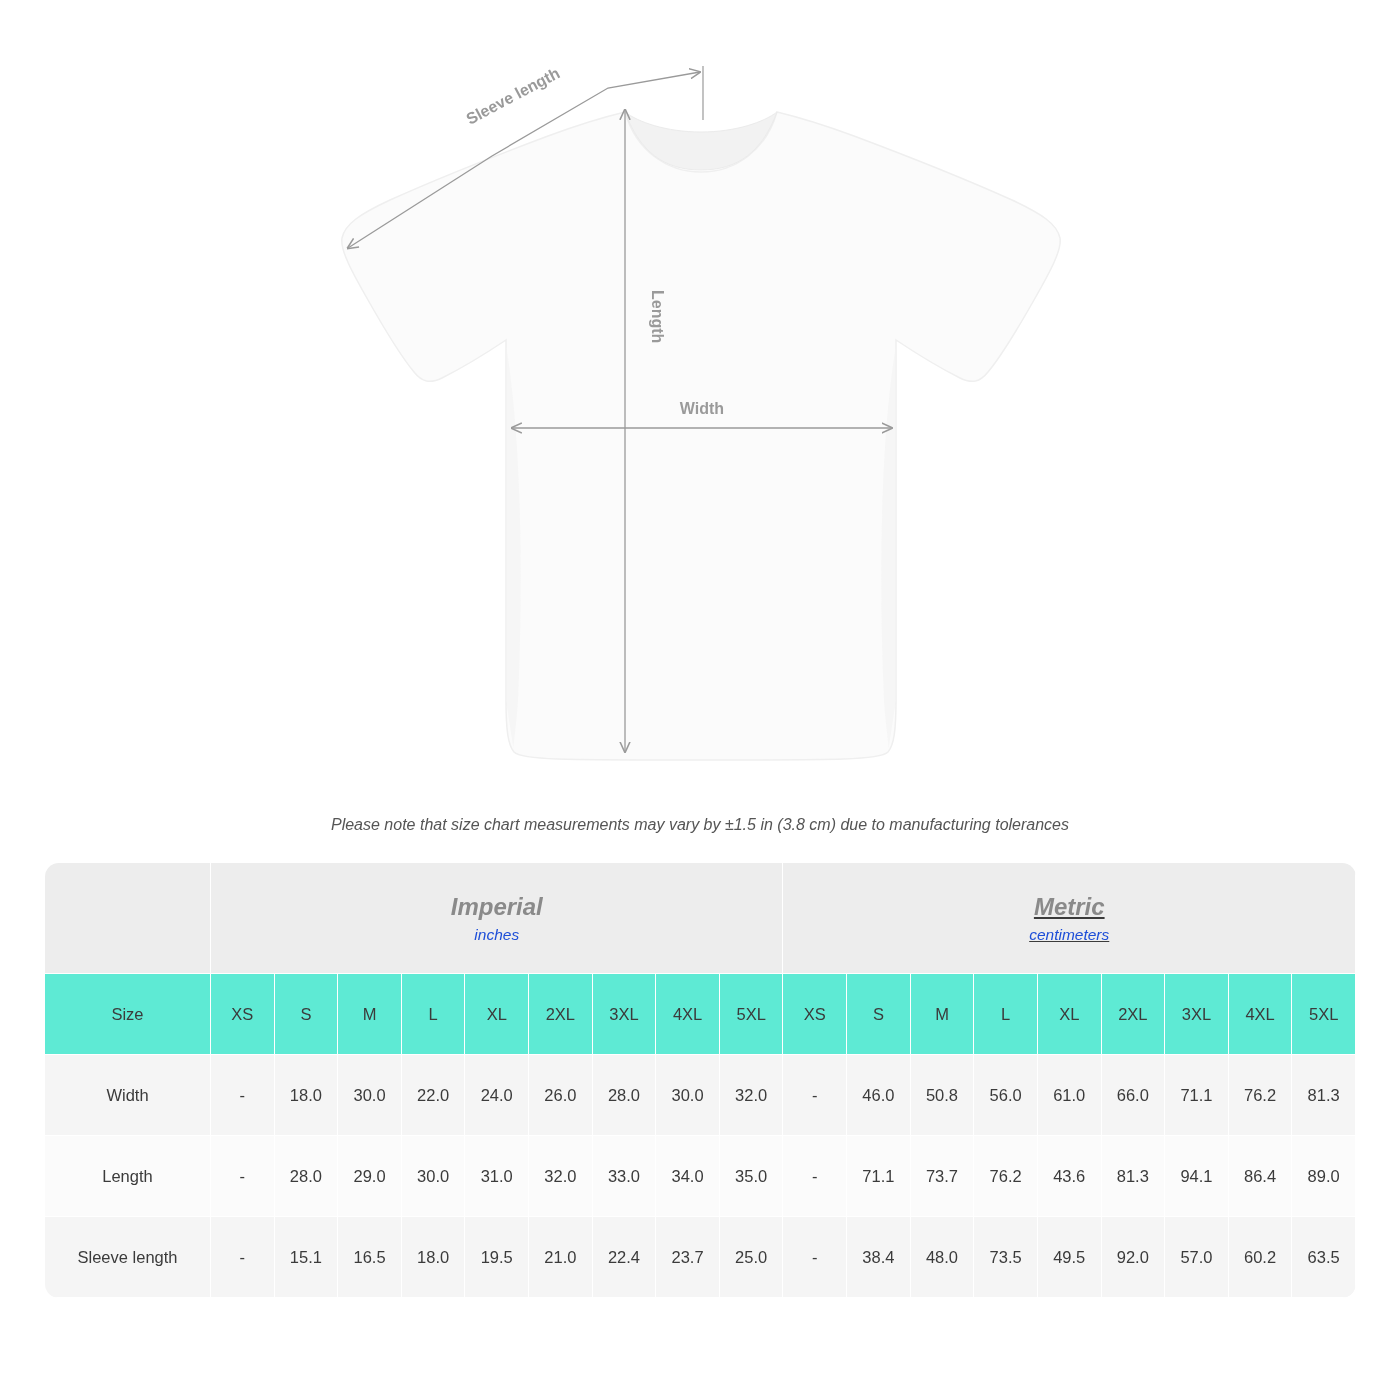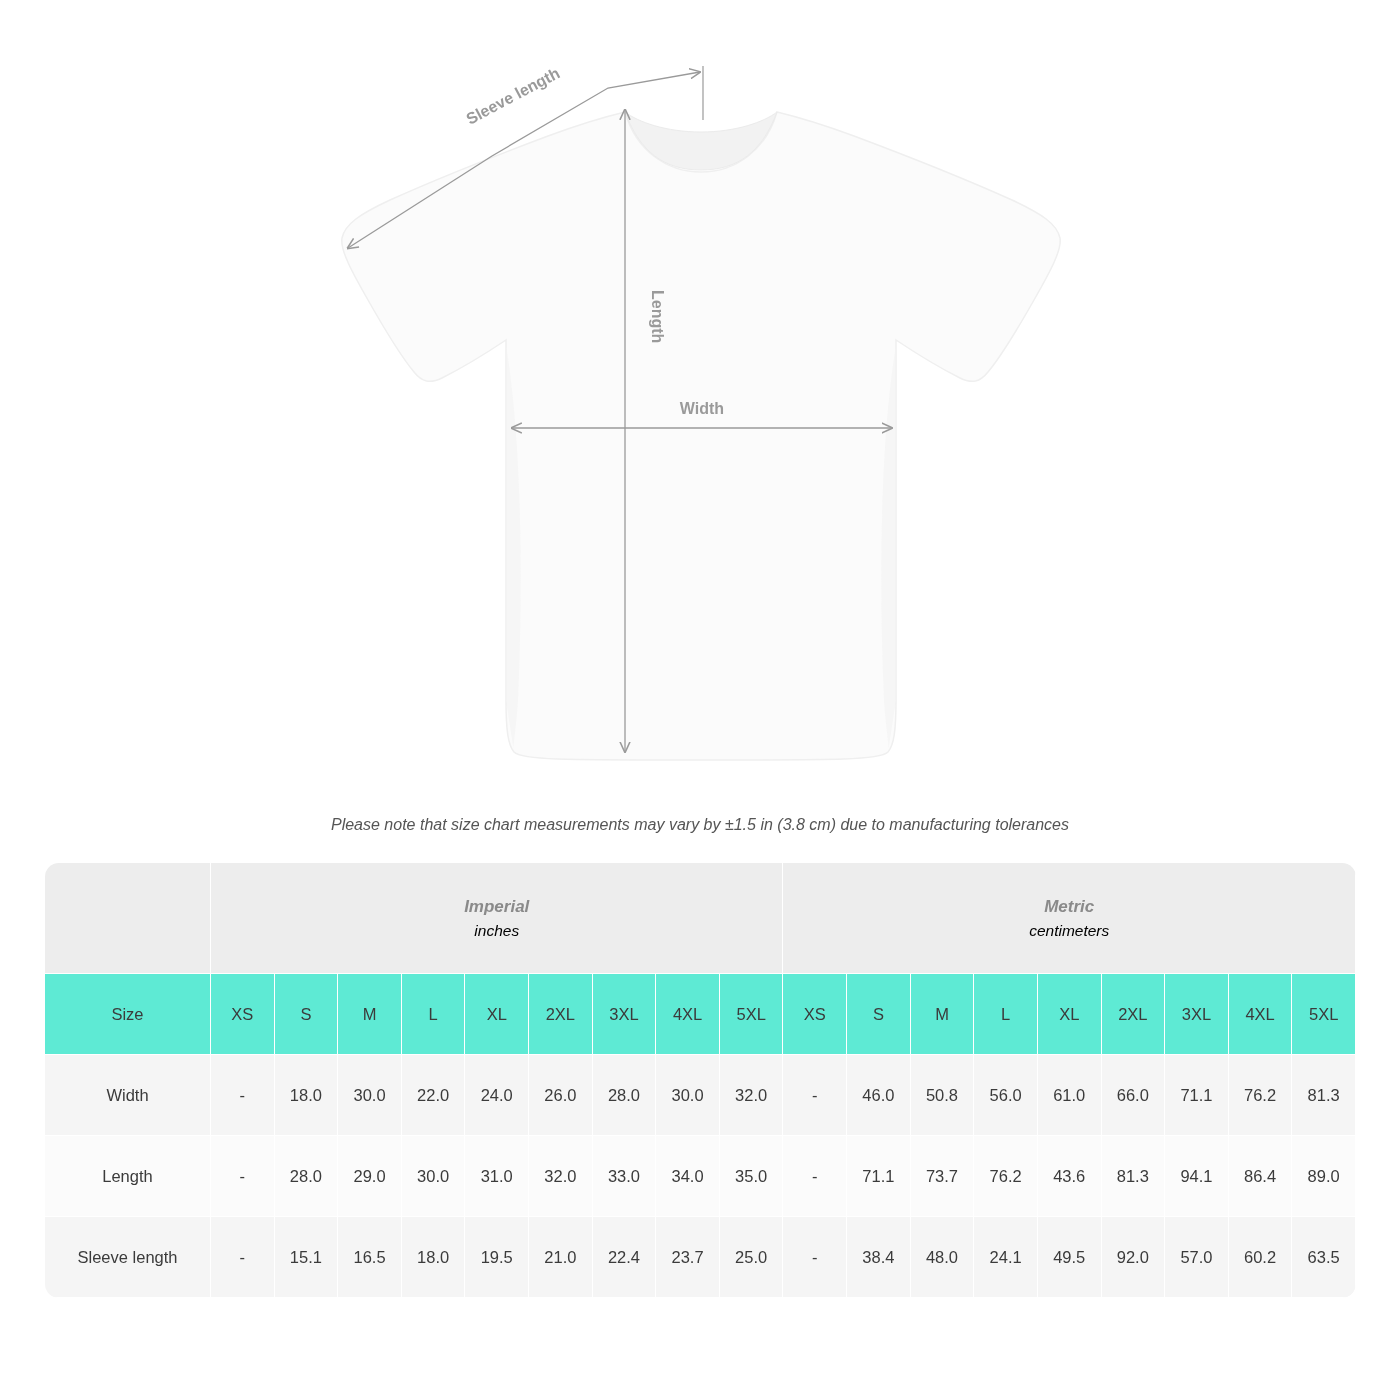--- a/index.html
+++ b/index.html
@@ -68,51 +68,51 @@
     padding: 0;
     height: 80px;
     vertical-align: middle;
     border: 1px solid #ffffff;
   }
   .sys-head {
     background: #ededed;
     height: 110px !important;
   }
   .sys-name {
-    font-size: 17px;
+    font-size: 24px;
     font-style: italic;
     font-weight: bold;
     color: #8a8a8a;
     line-height: 1.25;
   }
   .sys-unit {
     font-size: 15.5px;
     font-style: italic;
-    color: #000000;
+    color: #1d4ed8;
     margin-top: 4px;
   }
   .row-odd td { background: #f5f5f5; }
   .row-even td { background: #fbfbfb; }
   .hdr-row td { background: #5eead4; }
   .rowlabel {
     font-weight: bold;
     color: #3b3b3b;
     font-size: 17px;
   }
   .colhdr {
     font-weight: bold;
     color: #3b3b3b;
     font-size: 17px;
   }
   .col-label { width: 165px; }
   .cell { width: 62px; }
 
   .table-wrap { box-shadow: none; }
   table.size-table tr:first-child td:first-child { border-top-left-radius: 14px; }
-  table.size-table tr:first-child td:last-child { border-top-right-radius: 14px; }
+  table.size-table tr:first-child td:last-child { border-top-right-radius: 14px; text-decoration: underline; }
   table.size-table tr:last-child td:first-child { border-bottom-left-radius: 14px; }
   table.size-table tr:last-child td:last-child { border-bottom-right-radius: 14px; }
 
   .dim-label {
     font-family: "Liberation Sans", sans-serif;
     font-size: 16px;
     font-weight: bold;
     fill: #9a9a9a;
   }
 </style>
@@ -274,21 +274,21 @@
           <td class="cell">16.5</td>
           <td class="cell">18.0</td>
           <td class="cell">19.5</td>
           <td class="cell">21.0</td>
           <td class="cell">22.4</td>
           <td class="cell">23.7</td>
           <td class="cell">25.0</td>
           <td class="cell">-</td>
           <td class="cell">38.4</td>
           <td class="cell">48.0</td>
-          <td class="cell">24.1</td>
+          <td class="cell">73.5</td>
           <td class="cell">49.5</td>
           <td class="cell">92.0</td>
           <td class="cell">57.0</td>
           <td class="cell">60.2</td>
           <td class="cell">63.5</td>
         </tr>
       </tbody>
     </table>
   </div>
 

